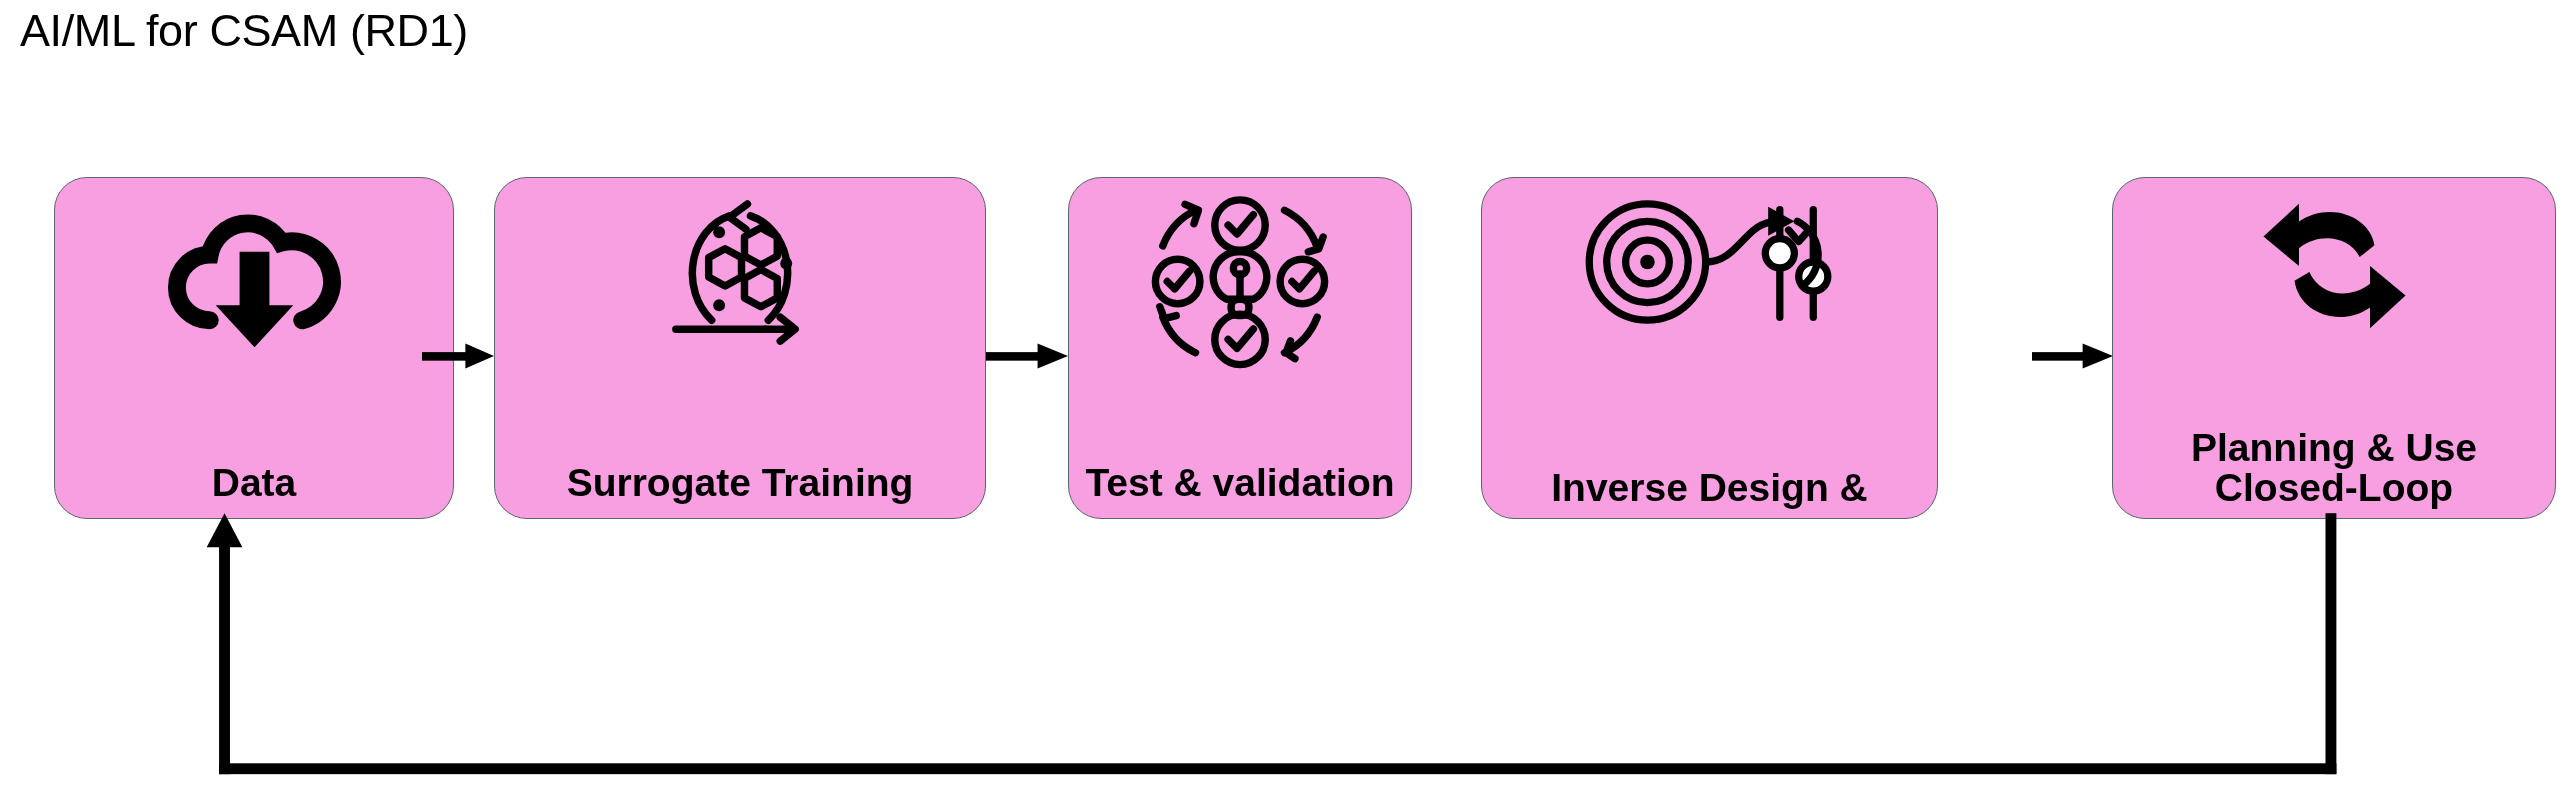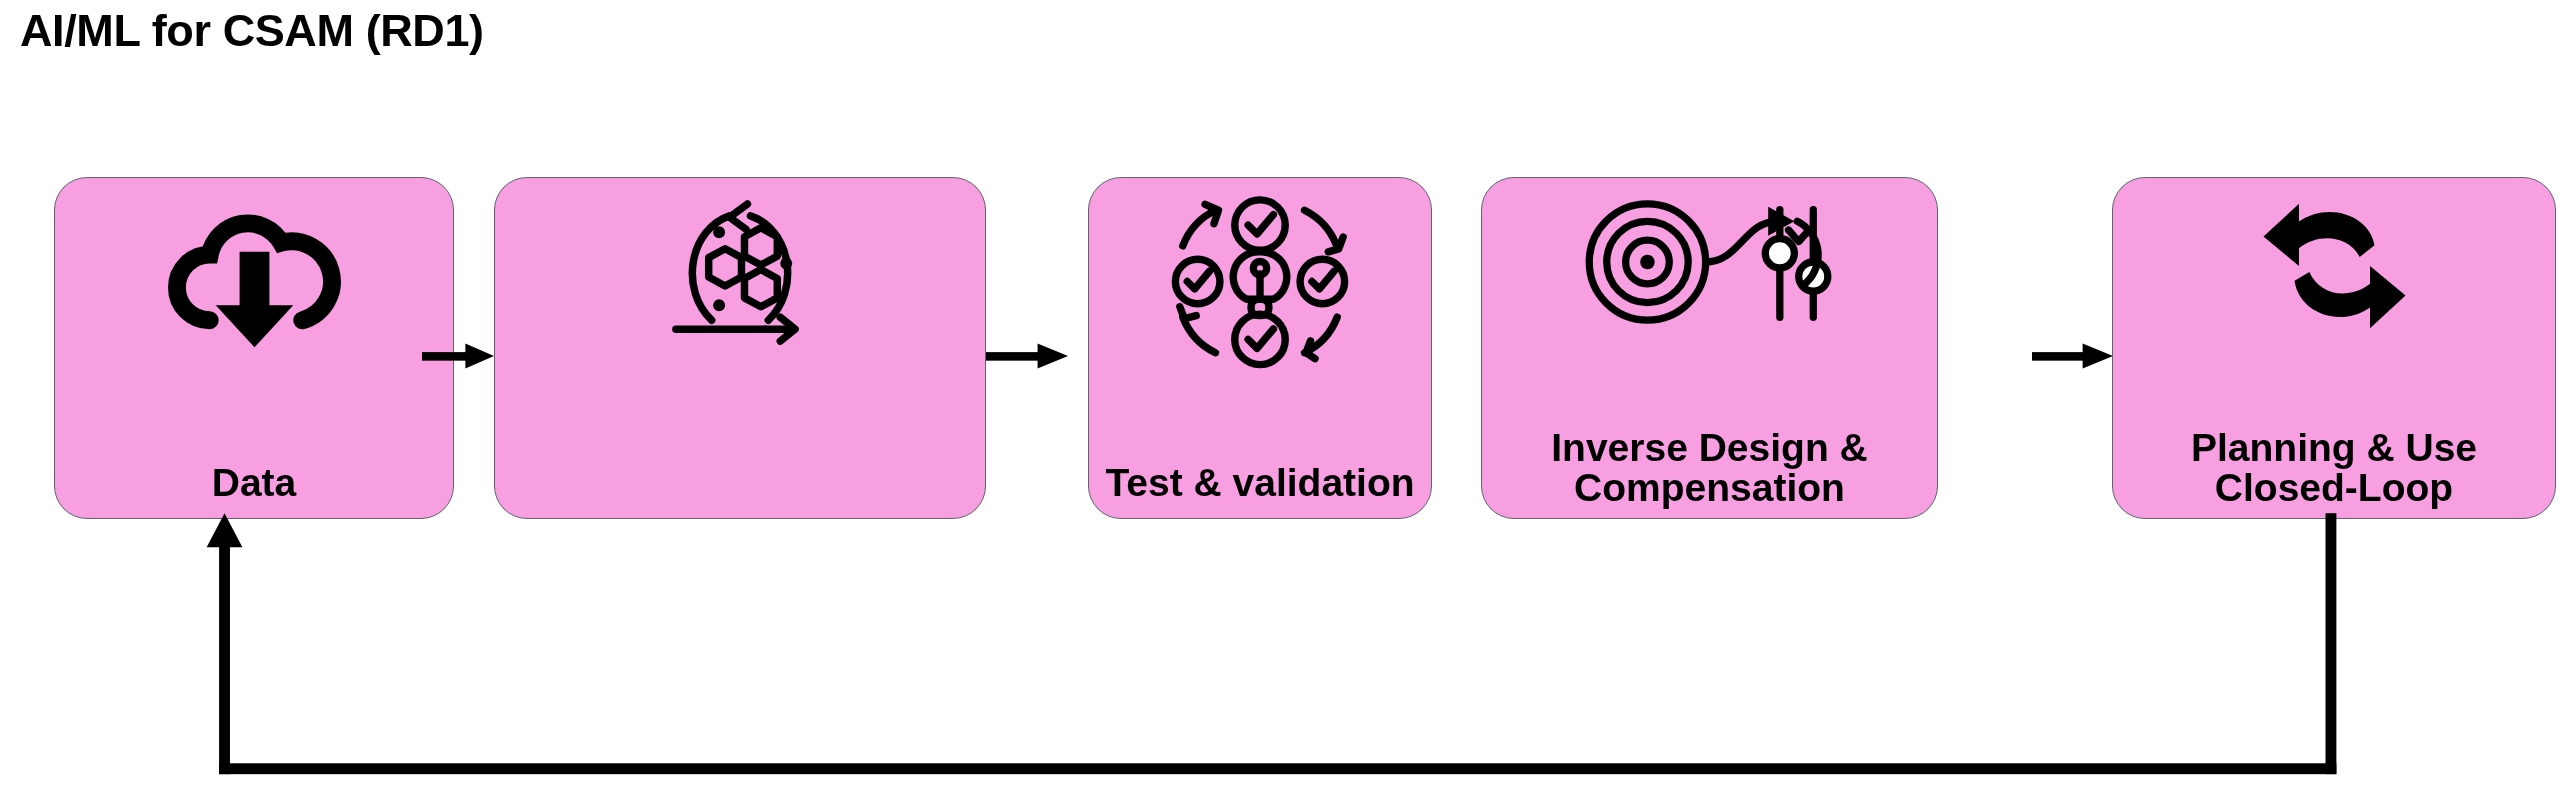--- a/index.html
+++ b/index.html
@@ -20,21 +20,21 @@
     left: 0; top: 0;
     width: 2576px;
     height: 797px;
   }
 
   #page-title {
     position: absolute;
     left: 20px;
     top: 4.7px;
     font-size: 45px;
-    font-weight: bold;
+    font-weight: normal;
     color: #000000;
     letter-spacing: -0.4px;
     white-space: nowrap;
   }
 
   .stage-box {
     position: absolute;
     top: 177px;
     height: 342px;
     background: #F79FE0;
@@ -64,21 +64,21 @@
     color: #000000;
     line-height: 1.04;
     padding: 0 4.7px;
     box-sizing: border-box;
   }
   .stage-label.two-line { bottom: 9.3px; }
 
   
   #box-data            { left: 22px;   width: 400px; margin-left: 32px; }
   #box-surrogate       { left: 494px;  width: 492px; }
-  #box-test            { left: 1068px; width: 344px; margin-left: 20px; }
+  #box-test            { left: 1068px; width: 344px; }
   #box-inverse         { left: 1481px; width: 457px; }
   #box-closedloop      { left: 2112px; width: 444px; }
 
   .connector-arrow {
     position: absolute;
     top: 342px;
     height: 28px;
   }
   #arrow-1 { left: 422px;  width: 72px; }
   #arrow-2 { left: 986px; width: 82px; }
@@ -138,20 +138,23 @@
 
         <polygon points="44,44 55,38 66,44 66,57 55,63 44,57" fill="none" stroke="#000" stroke-width="5" stroke-linejoin="round"></polygon>
         <polygon points="68,30 79,24 90,30 90,43 79,49 68,43" fill="none" stroke="#000" stroke-width="5" stroke-linejoin="round"></polygon>
         <polygon points="68,58 79,52 90,58 90,71 79,77 68,71" fill="none" stroke="#000" stroke-width="5" stroke-linejoin="round"></polygon>
 
         <circle cx="51" cy="27" r="4" fill="#000"></circle>
         <circle cx="96" cy="48" r="4" fill="#000"></circle>
         <circle cx="51" cy="76" r="4" fill="#000"></circle>
       </svg>
     </span>
+    <div class="stage-label">
+      <div>Surrogate Training</div>
+    </div>
   </div>
 
   <div class="connector-arrow" id="arrow-2">
     <svg width="82" height="28" viewBox="0 0 105 36" preserveAspectRatio="none">
       <g>
         <rect x="0" y="13" width="72" height="11" fill="#000"></rect>
         <polygon points="66,2 105,18 66,34" fill="#000"></polygon>
       </g>
     </svg>
   </div>
@@ -223,21 +226,20 @@
 
         <line x1="159" y1="12" x2="159" y2="86" stroke="#000" stroke-width="5" stroke-linecap="round"></line>
         <circle cx="159" cy="58" r="10" fill="#fff" stroke="#000" stroke-width="5"></circle>
 
         <path d="M148 20 A26 26 0 0 1 152 64" fill="none" stroke="#000" stroke-width="5" stroke-linecap="round"></path>
         <polyline points="142,26 149,34 156,26" fill="none" stroke="#000" stroke-width="5" stroke-linecap="round" stroke-linejoin="round"></polyline>
       </svg>
     </span>
     <div class="stage-label two-line">
       <div>Inverse Design &amp;</div>
-      <div>Compensation</div>
     </div>
   </div>
 
   <div class="connector-arrow" id="arrow-4">
     <svg width="81" height="28" viewBox="0 0 104 36" preserveAspectRatio="none">
       <g>
         <rect x="0" y="13" width="71" height="11" fill="#000"></rect>
         <polygon points="65,2 104,18 65,34" fill="#000"></polygon>
       </g>
     </svg>

